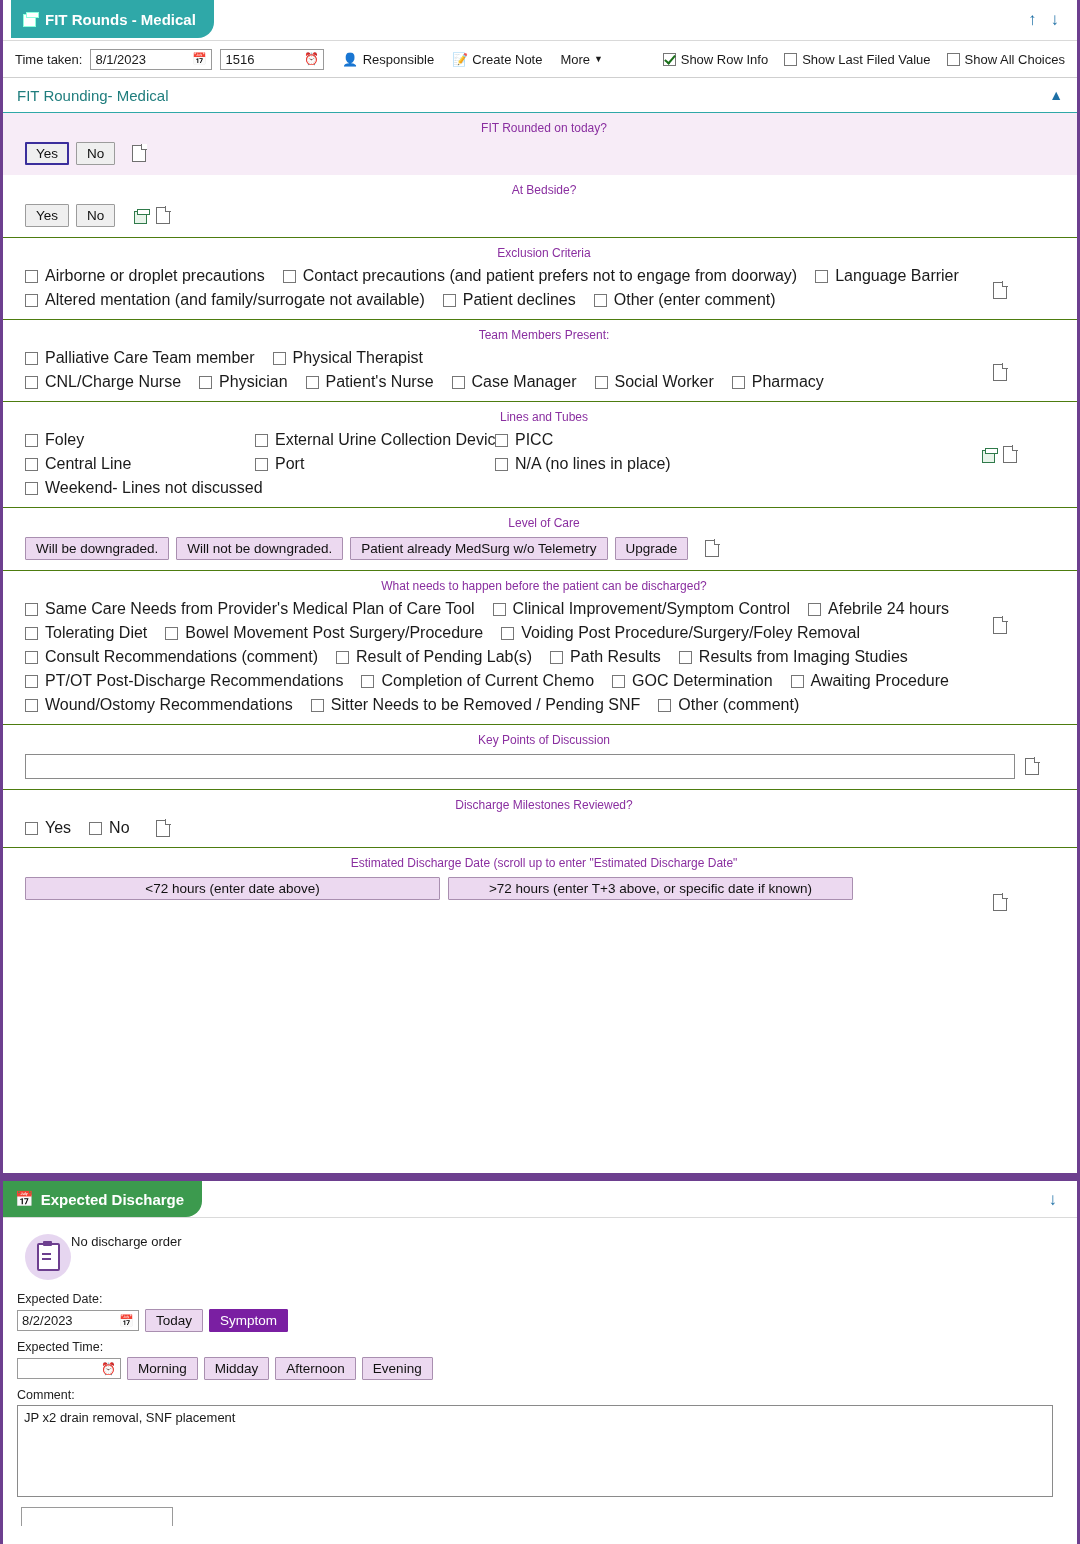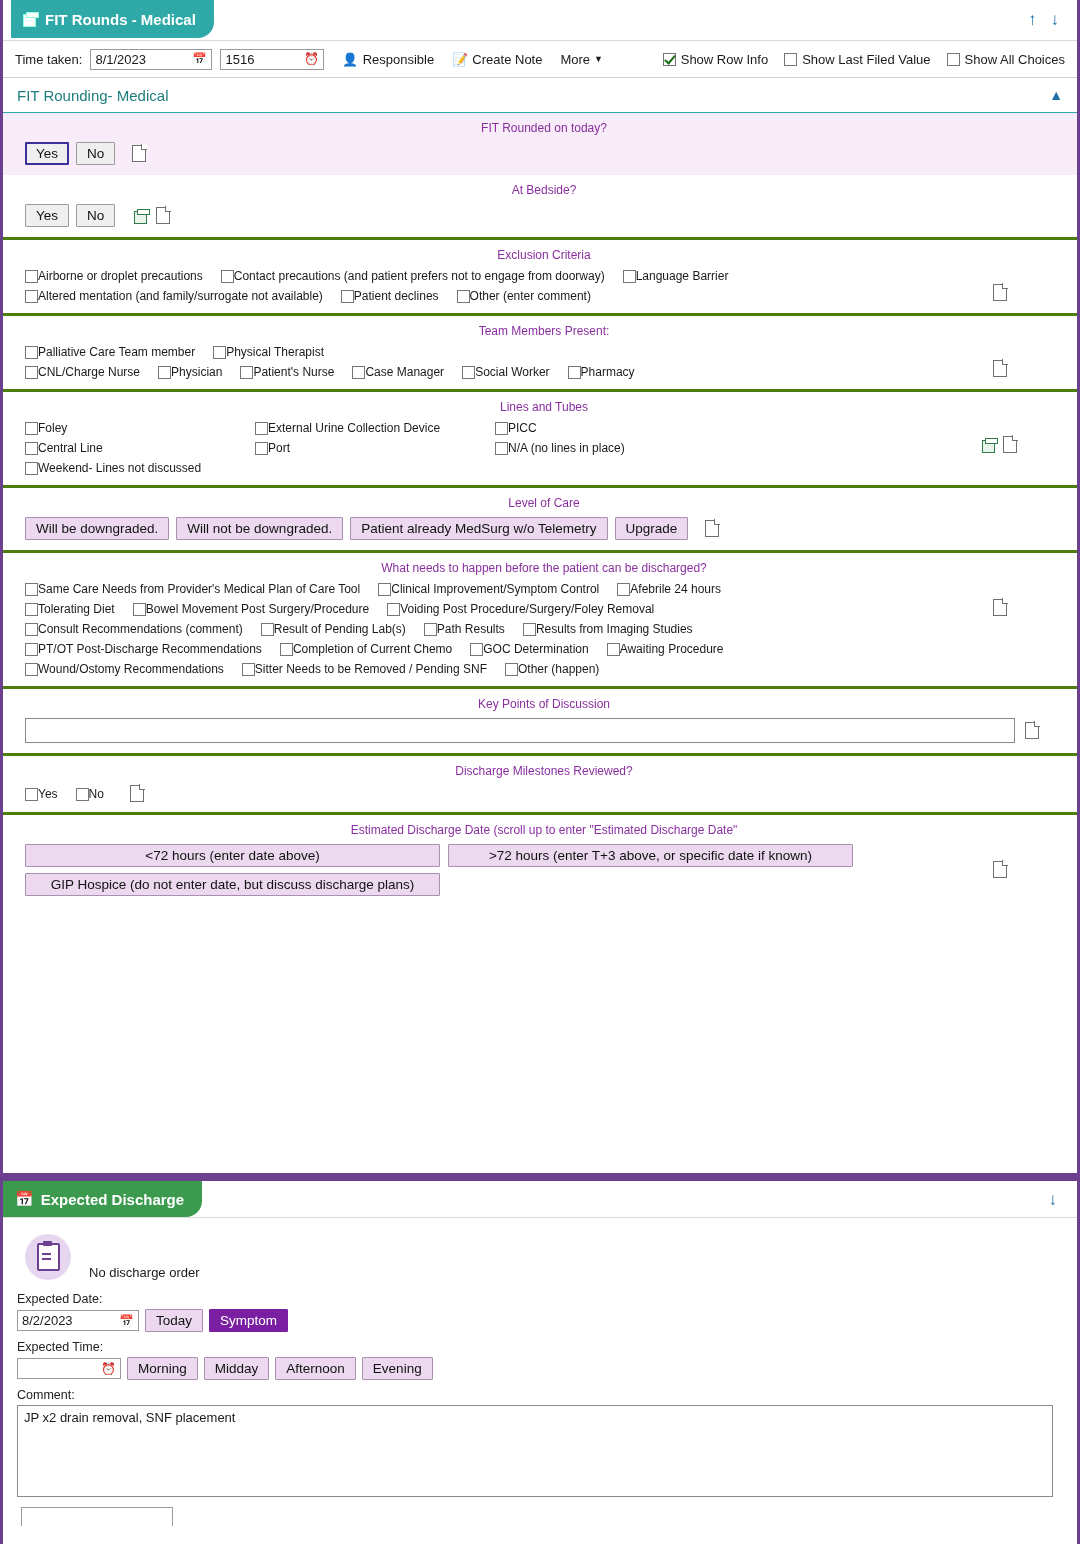--- a/index.html
+++ b/index.html
@@ -163,44 +163,44 @@
     position: absolute;
     right: 14px;
     color: #1d6fa5;
     font-size: 14px;
     cursor: pointer;
   }
 
   
   .q {
     padding: 8px 14px 10px 22px;
-    border-bottom: 3px solid #4d7c0f;
+    border-bottom: 1px solid #4d7c0f;
     position: relative;
   }
   .q.highlight { background: #f7ecf7; border-bottom: none; }
   .q-title {
     color: #8a2fa0;
     font-size: 12px;
     margin-bottom: 7px;
     text-align: center;
   }
   .row {
     display: flex;
     align-items: center;
     flex-wrap: wrap;
     gap: 0;
     margin-bottom: 6px;
   }
   .row:last-child { margin-bottom: 0; }
   .cb {
     display: inline-flex;
-    align-items: flex-end;
-    gap: 0;
+    align-items: center;
+    gap: 7px;
     margin-right: 18px;
-    font-size: 12px;
+    font-size: 16px;
     cursor: pointer;
     white-space: nowrap;
   }
   .btn {
     border: 1px solid #9c9c9c;
     background: #efefef;
     padding: 3px 10px;
     font-size: 13.5px;
     cursor: pointer;
     color: #111;
@@ -298,22 +298,21 @@
     position: absolute;
     right: 20px; top: 9px;
     color: #1d6fa5;
     font-size: 17px;
     font-weight: bold;
     cursor: pointer;
   }
   .disch-body { padding: 10px 14px 0 14px; }
   .order-row {
     display: flex;
-    align-items: flex-end;
-    gap: 18px;
+    align-items: flex-start;
     margin: 6px 0 12px 8px;
   }
   .circle-badge {
     width: 46px; height: 46px;
     border-radius: 50%;
     background: #e6d6f0;
     display: flex;
     align-items: center;
     justify-content: center;
     flex: none;
@@ -666,21 +665,21 @@
         <span class="cb">
             <span class="box"></span>
             <span>Wound/Ostomy Recommendations</span>
           </span>
         <span class="cb">
             <span class="box"></span>
             <span>Sitter Needs to be Removed / Pending SNF</span>
           </span>
         <span class="cb">
             <span class="box"></span>
-            <span>Other (happen)</span>
+            <span>Other (comment)</span>
           </span>
       </div>
     </div>
 
     <div class="q">
       <div class="q-title">Key Points of Discussion</div>
       <div class="inline-flex">
         <div class="txt-input"></div>
         <span class="doc-icon"></span>
       </div>
@@ -702,23 +701,20 @@
     </div>
 
     <div class="q" style="border-bottom:none">
       <div class="q-title">Estimated Discharge Date (scroll up to enter "Estimated Discharge Date"</div>
       <div class="right-icons" style="right:70px; top:46px;">
         <span class="doc-icon"></span>
       </div>
       <div class="row">
         <button class="btn lav" style="width:415px;margin-right:8px">&lt;72 hours (enter date above)</button>
         <button class="btn lav" style="width:405px">&gt;72 hours (enter T+3 above, or specific date if known)</button>
-      </div>
-      <div class="row">
-        <button class="btn lav" style="width:415px">GIP Hospice (do not enter date, but discuss discharge plans)</button>
       </div>
     </div>
 
   </div>
 
   <div class="sep-purple"></div>
 
   <div class="green-section">
     <div class="green-title">
       <div class="tab-green">

